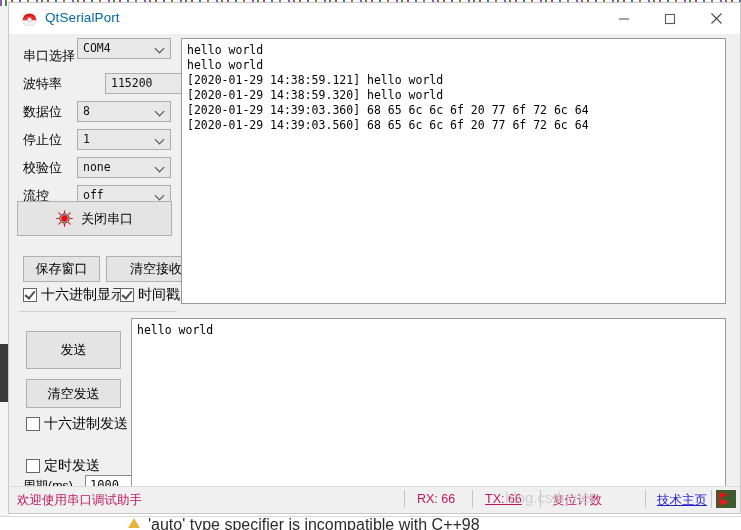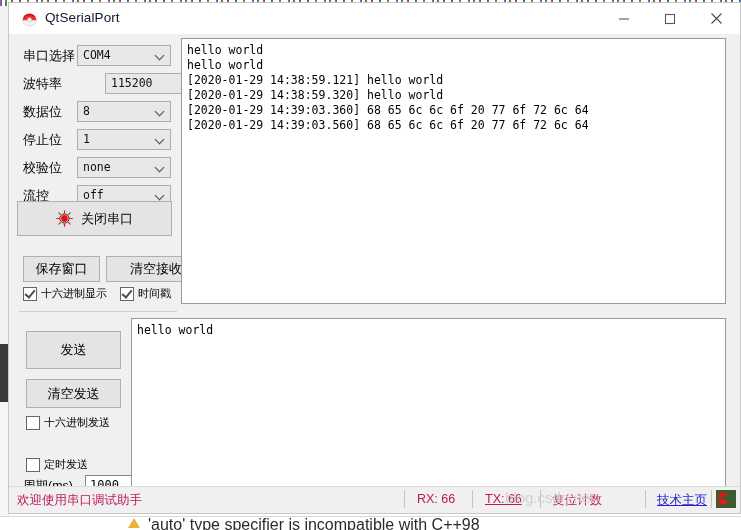--- a/index.html
+++ b/index.html
@@ -103,21 +103,21 @@
   }
   .title-icon {
     position: absolute;
     left: 12px; top: 7px;
     width: 17px; height: 17px;
   }
   .title-text {
     position: absolute;
     left: 36px; top: 7px;
     font-size: 13.5px;
-    color: #0f172a;
+    color: #0369a1;
     font-family: "Liberation Sans", sans-serif;
     letter-spacing: 0.1px;
   }
   .win-btn {
     position: absolute;
     top: 0;
     width: 46px; height: 31px;
     color: #5a5a5a;
     font-size: 14px;
     display: flex;
@@ -188,21 +188,21 @@
 
   .led {
     position: relative;
     width: 17px; height: 17px;
     margin-right: 8px;
     flex: 0 0 auto;
   }
 
   .chk {
     position: absolute;
-    font-size: 11px;
+    font-size: 14px;
     color: #000;
     white-space: nowrap;
     font-family: "Liberation Sans", sans-serif;
     display: flex;
     align-items: center;
     cursor: default;
   }
   .chk .box {
     width: 12px; height: 12px;
     border: 1px solid #666;
@@ -348,21 +348,21 @@
 
     <div class="clientarea">
 
       <div class="lbl" style="left:14px; top:13px;">串口选择</div>
       <div class="lbl" style="left:14px; top:41px;">波特率</div>
       <div class="lbl" style="left:14px; top:69px;">数据位</div>
       <div class="lbl" style="left:14px; top:97px;">停止位</div>
       <div class="lbl" style="left:14px; top:125px;">校验位</div>
       <div class="lbl" style="left:14px; top:153px;">流控</div>
 
-      <div class="combo" style="left:68px; top:11px;">
+      <div class="combo" style="left:68px; top:4px;">
         <span>COM4</span>
         <span class="chev"></span>
       </div>
       <div class="combo" style="left:68px; top:39px;margin-left:28px;">
         <span>115200</span>
         <span class="chev"></span>
       </div>
       <div class="combo" style="left:68px; top:67px;">
         <span>8</span>
         <span class="chev"></span>

